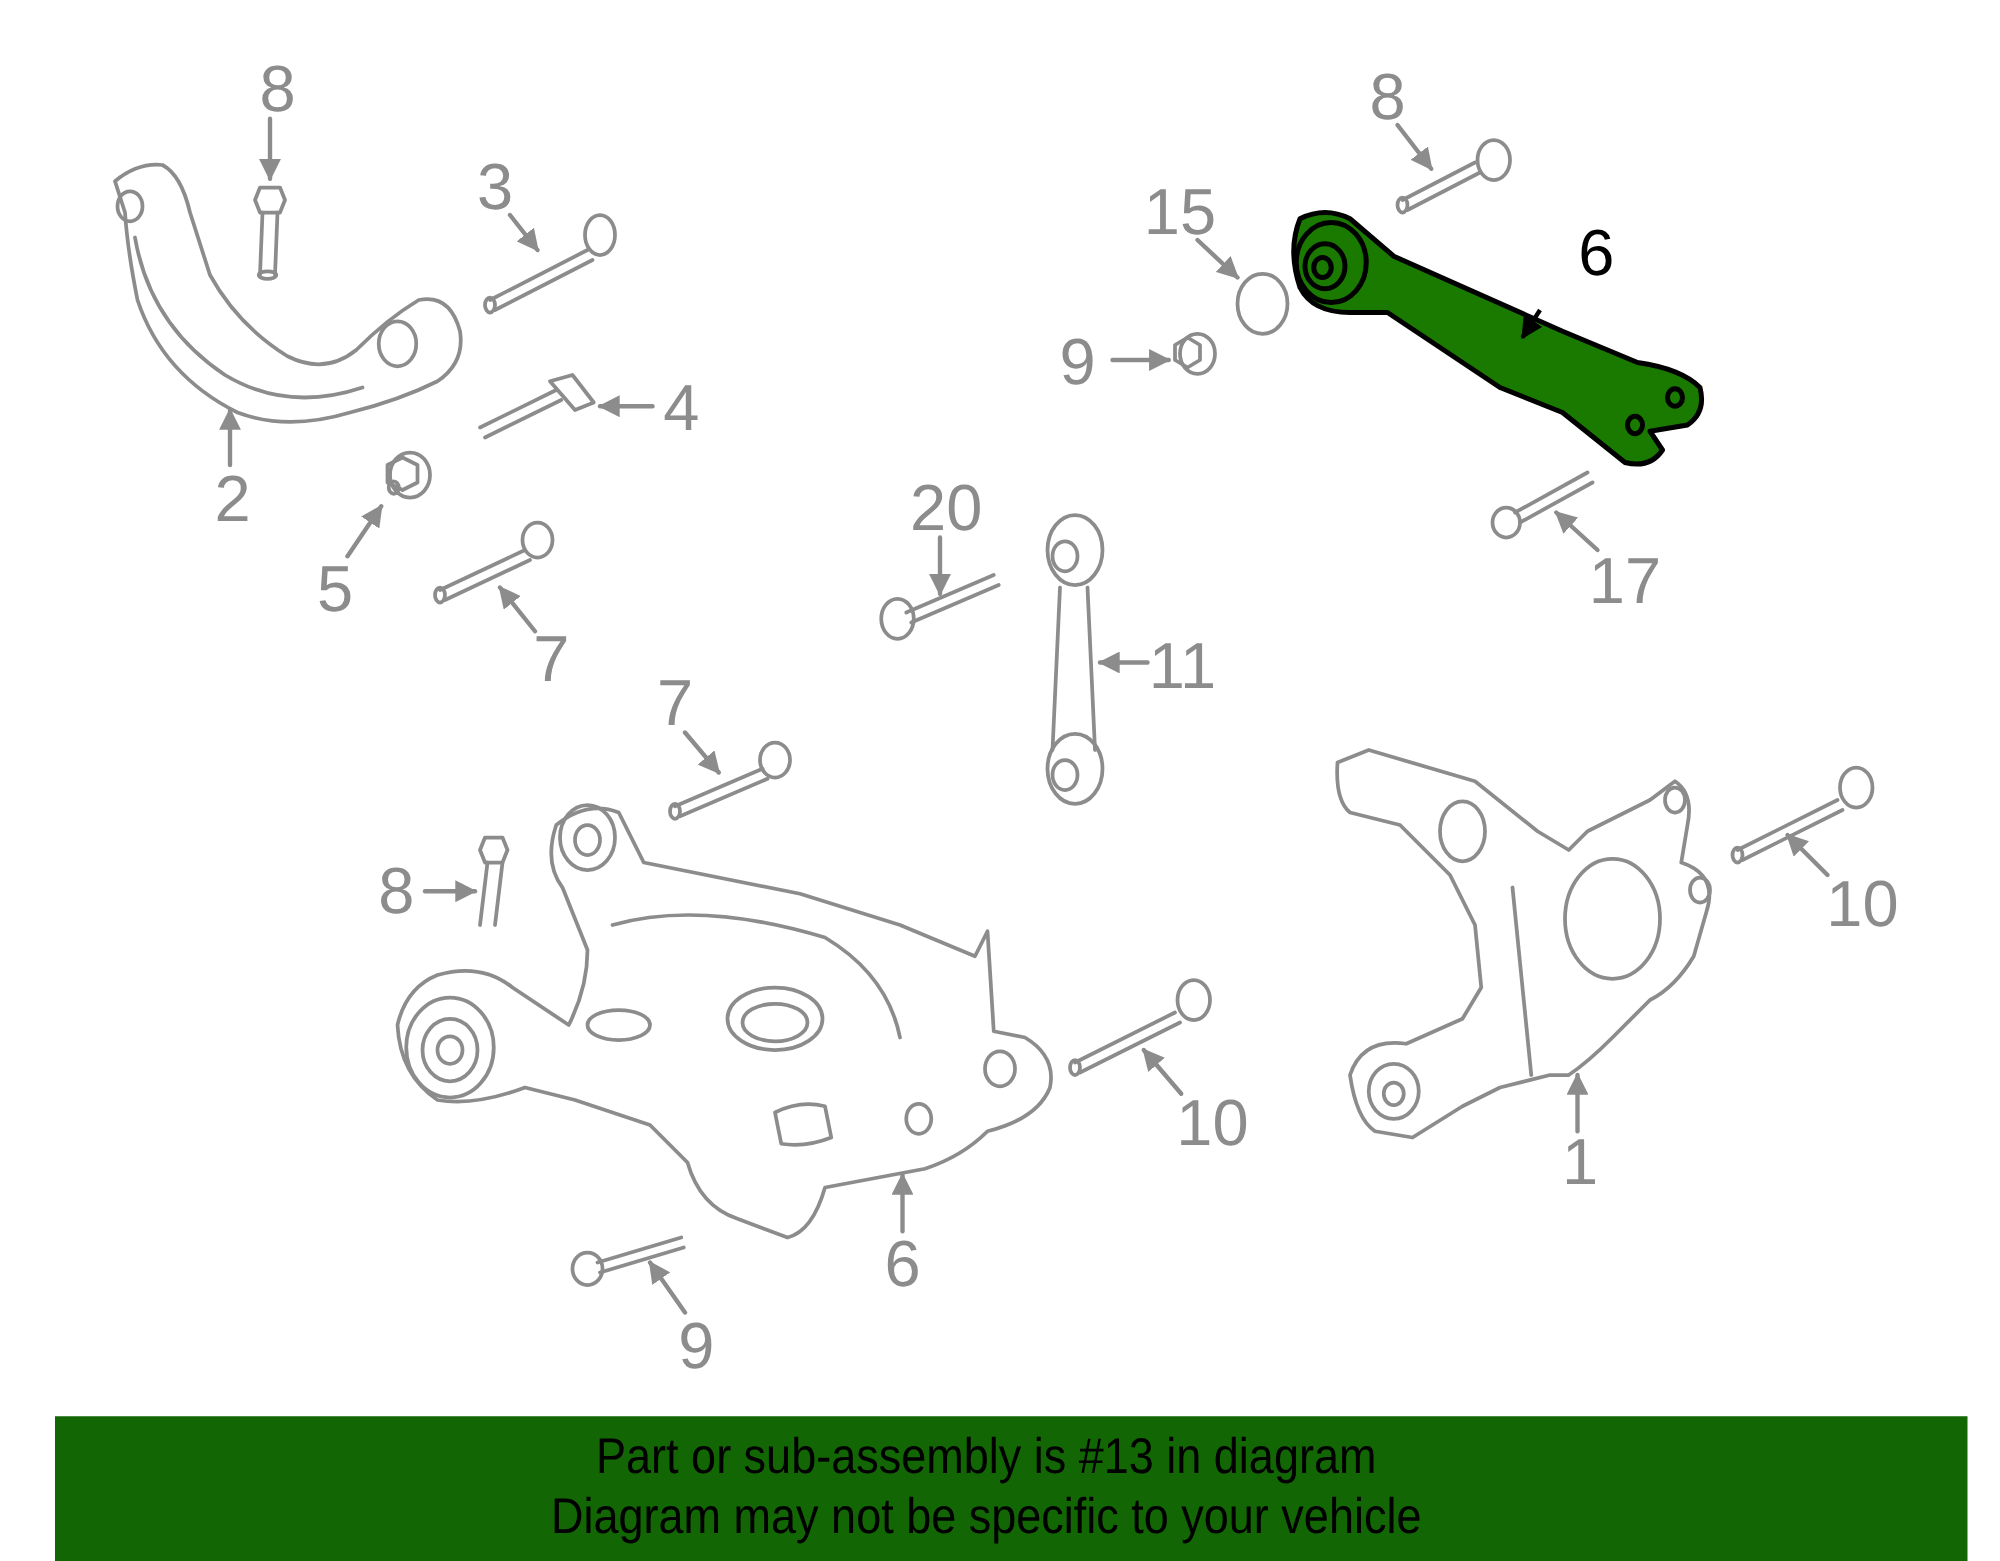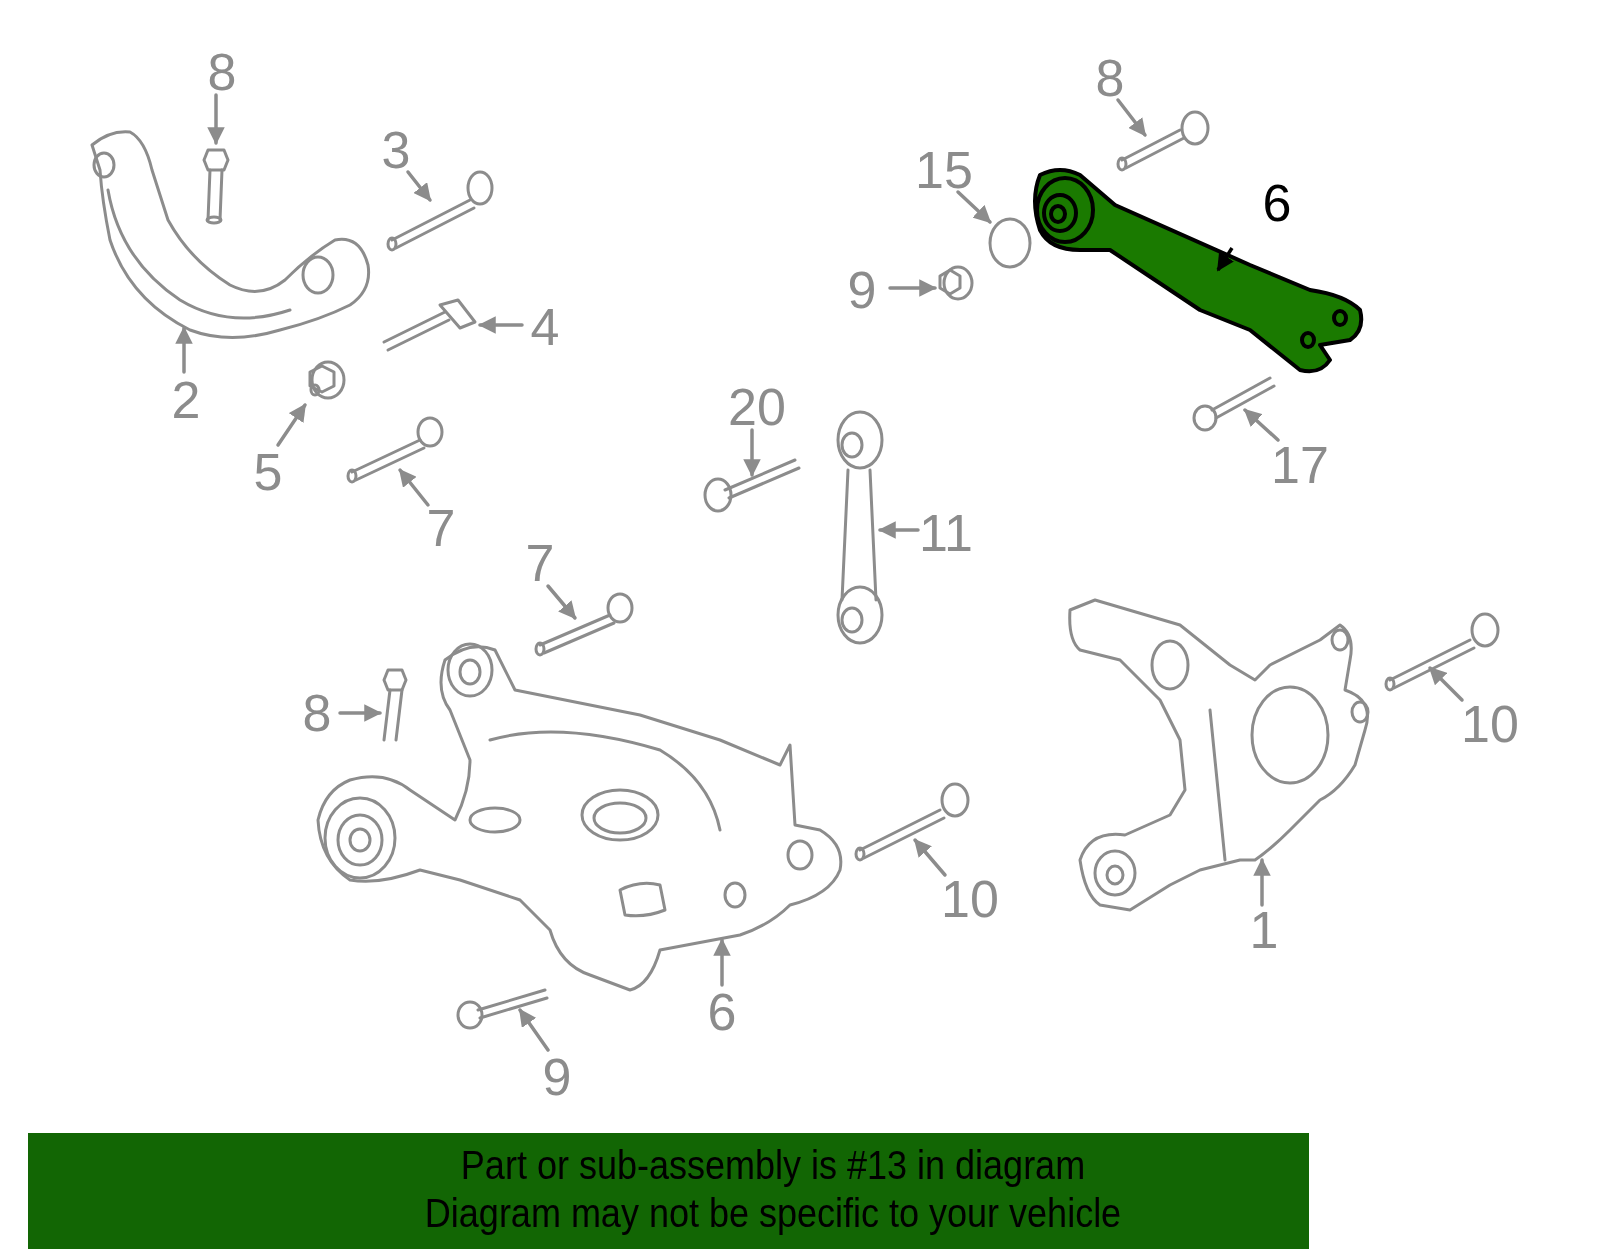--- a/index.html
+++ b/index.html
@@ -1,20 +1,20 @@
 <!DOCTYPE html>
 <html><head>
 <meta charset="utf-8">
 <style>
   html,body{margin:0;padding:0;background:#fff;}
   body{width:1600px;height:1249px;position:relative;overflow:hidden;font-family:"Liberation Sans",sans-serif;}
   #diagram{position:absolute;left:0;top:0;width:1600px;height:1130px;}
   .lbl{position:absolute;font-size:52px;color:#8c8c8c;line-height:1;transform:translate(-50%,-50%);}
   .lbl.hl{color:#000;}
-  #banner{position:absolute;left:28px;top:1133px;width:1281px;height:116px;background:#126604;}
+  #banner{position:absolute;left:44px;top:1133px;width:1530px;height:116px;background:#126604;}
   #banner .line{position:absolute;left:0;width:1490px;text-align:center;font-size:40px;color:#000;transform:scaleX(0.9);transform-origin:50% 50%;}
   #banner .l1{top:10px;}
   #banner .l2{top:58px;}
 </style>
 </head>
 <body>
 
 <div id="diagram">
   <svg width="1600" height="1130" viewBox="0 0 1600 1130">
     <defs>

